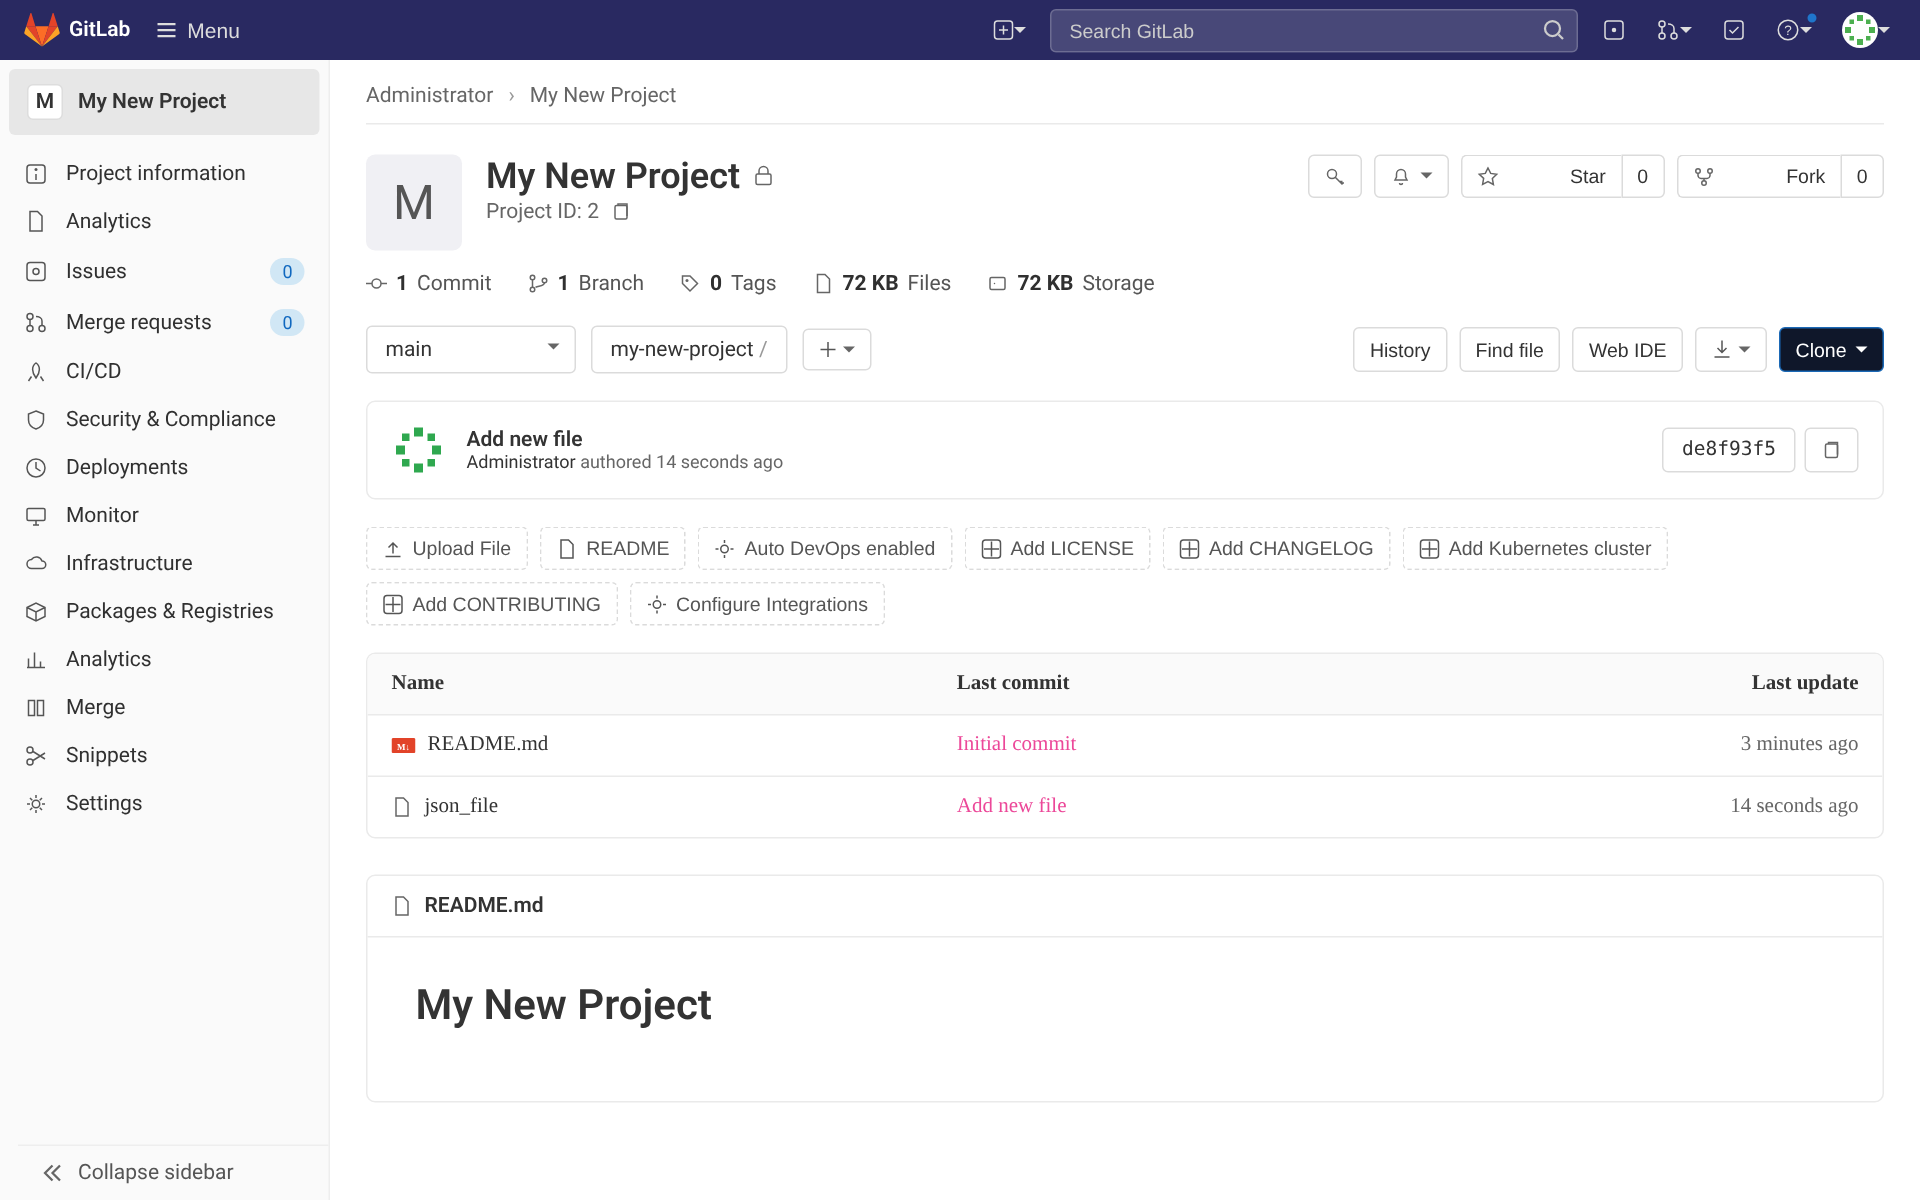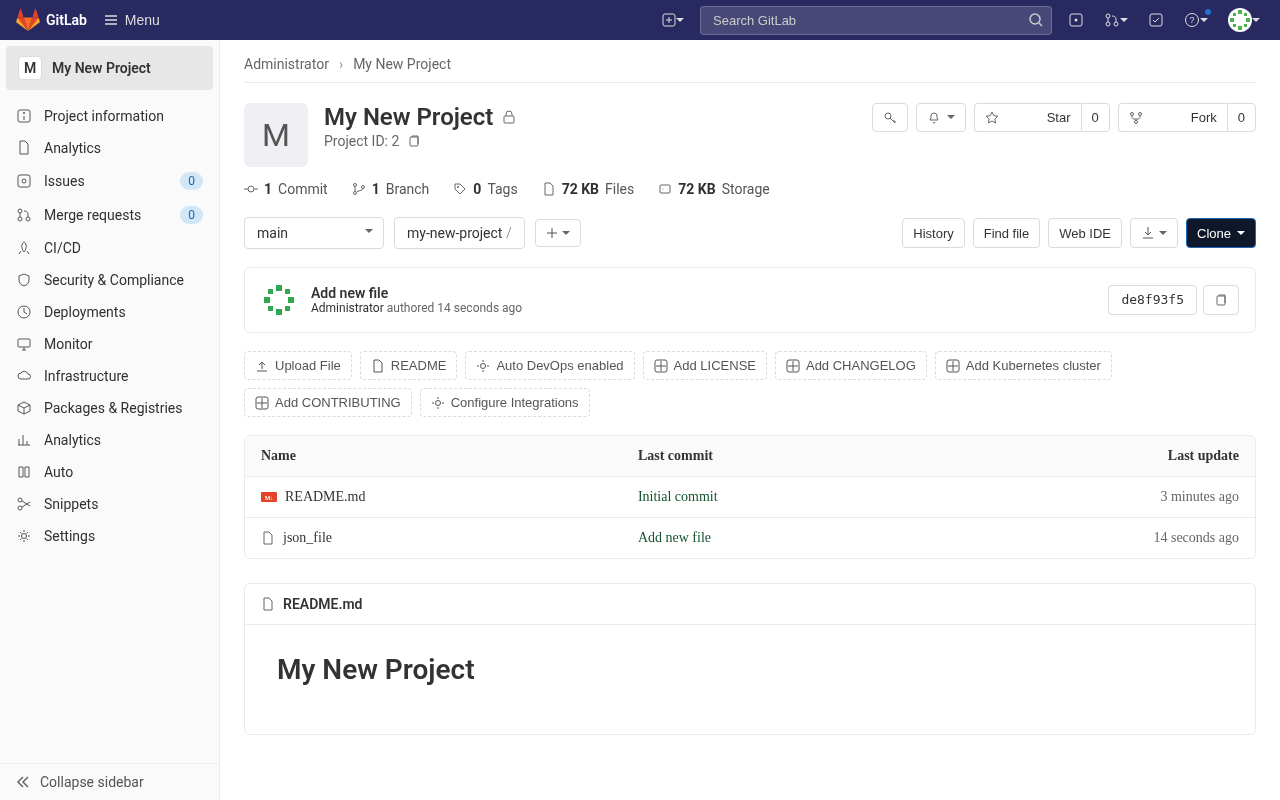--- a/index.html
+++ b/index.html
@@ -22,21 +22,21 @@
 
 
 .layout { display: flex; height: calc(100vh - 40px); }
 .sidebar { width: 220px; background: #fafafa; border-right: 1px solid #eee; display: flex; flex-direction: column; }
 .sidebar-header { display: flex; align-items: center; gap: 10px; padding: 10px 12px; background: #e7e7e7; border-radius: 4px; margin: 6px; }
 .sidebar-header .avatar-sq { width: 24px; height: 24px; background: #fff; border-radius: 4px; display: flex; align-items: center; justify-content: center; font-weight: 600; color: #333; border:1px solid #ddd;}
 .sidebar-nav { flex: 1; padding: 4px 0; }
 .sidebar-item { display: flex; align-items: center; gap: 12px; padding: 8px 16px; color: #303030; cursor: pointer; }
 .sidebar-item .si-icon { width: 16px; height: 16px; flex-shrink: 0; display:flex; align-items:center; justify-content:center;}
 .sidebar-item .badge { margin-left: auto; background: #d1e7f5; color: #1068bf; border-radius: 10px; padding: 0 8px; font-size: 12px; line-height: 18px; }
-.sidebar-footer { border-top: 1px solid #eee; padding: 10px 16px; display: flex; align-items: center; gap: 10px; cursor: pointer; color: #555; }
+.sidebar-footer { border-top: 1px solid #eee; padding: 10px 16px; display: flex; align-items: center; gap: 10px; cursor: pointer; color: #555; margin-left: 12px; }
 
 
 .main { flex: 1; overflow-y: auto; padding: 16px 24px 40px; }
 .breadcrumb { display: flex; align-items: center; gap: 10px; color: #666; padding-bottom: 10px; border-bottom: 1px solid #eaeaea; margin-bottom: 20px; font-size: 14px;}
 .breadcrumb .sep { color: #999; }
 
 .proj-head { display: flex; align-items: flex-start; gap: 16px; margin-bottom: 12px; }
 .proj-avatar { width: 64px; height: 64px; background: #f0f0f4; border-radius: 6px; display: flex; align-items: center; justify-content: center; font-size: 32px; font-weight: 400; color: #555; }
 .proj-titles h1 { font-size: 24px; font-weight: 600; display: flex; align-items: center; gap: 8px; }
 .proj-id { color: #666; font-size: 14px; margin-top: 2px; display: flex; align-items: center; gap: 8px; }
@@ -69,21 +69,21 @@
 .sha-box { border:1px solid #dbdbdb; border-radius:4px; padding:6px 12px; font-family: monospace; font-size:13px; color:#333;}
 
 .suggest-row { display: flex; flex-wrap: wrap; gap: 8px; margin-bottom: 18px; }
 
 .file-table { width: 100%; border: 1px solid #eaeaea; border-radius: 6px; border-collapse: separate; border-spacing: 0; overflow: hidden; margin-bottom: 24px; font-family: Liberation Serif, serif;}
 .file-table thead th { background: #fafafa; text-align: left; padding: 12px 16px; font-weight: 600; color: #333; font-size:14px;}
 .file-table thead th:last-child { text-align: right; }
 .file-table tbody td { padding: 12px 16px; border-top: 1px solid #eaeaea; font-size:14px;}
 .file-table tbody td:last-child { text-align: right; color: #666; }
 .file-name { display:flex; align-items:center; gap:8px; color:#333;}
-.commit-msg { color:#14532d; }
+.commit-msg { color:#ec4899; }
 
 .readme-card { border: 1px solid #eaeaea; border-radius: 6px; }
 .readme-head { padding: 12px 16px; border-bottom: 1px solid #eaeaea; display:flex; align-items:center; gap:8px; font-weight:600;}
 .readme-body { padding: 28px 32px 48px; }
 .readme-body h1 { font-size: 28px; font-weight: 600; }
 
 svg { display: block; }
 .caret-down { width:0;height:0;border:4px solid transparent;border-top-color:currentColor; display:inline-block; margin-top:3px;}
 </style>
 </head>
@@ -278,21 +278,21 @@
             </svg>
           </span>
           <span>Analytics</span>
         </div>
         <div class="sidebar-item">
           <span class="si-icon">
             <svg width="16" height="16" viewBox="0 0 16 16">
               <path fill="none" stroke="#555" d="M3 3h4v10H3zM9 3h4v10H9z"></path>
             </svg>
           </span>
-          <span>Auto</span>
+          <span>Merge</span>
         </div>
         <div class="sidebar-item">
           <span class="si-icon">
             <svg width="16" height="16" viewBox="0 0 16 16">
               <circle cx="4" cy="4" r="2" fill="none" stroke="#555"></circle>
               <circle cx="4" cy="12" r="2" fill="none" stroke="#555"></circle>
               <path stroke="#555" d="M6 5l8 5M6 11l8-5"></path>
             </svg>
           </span>
           <span>Snippets</span>

